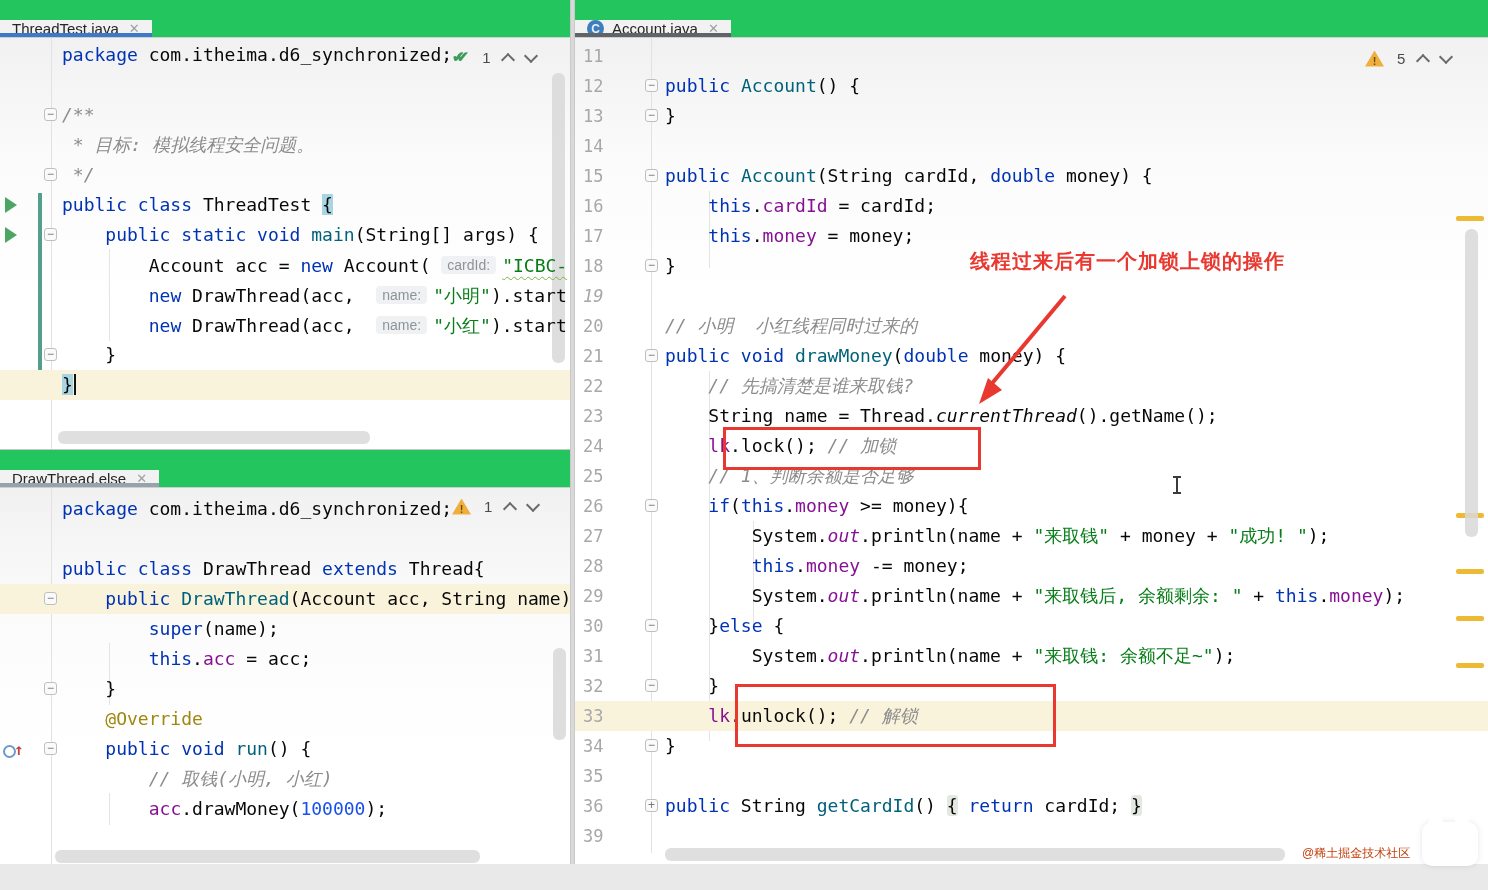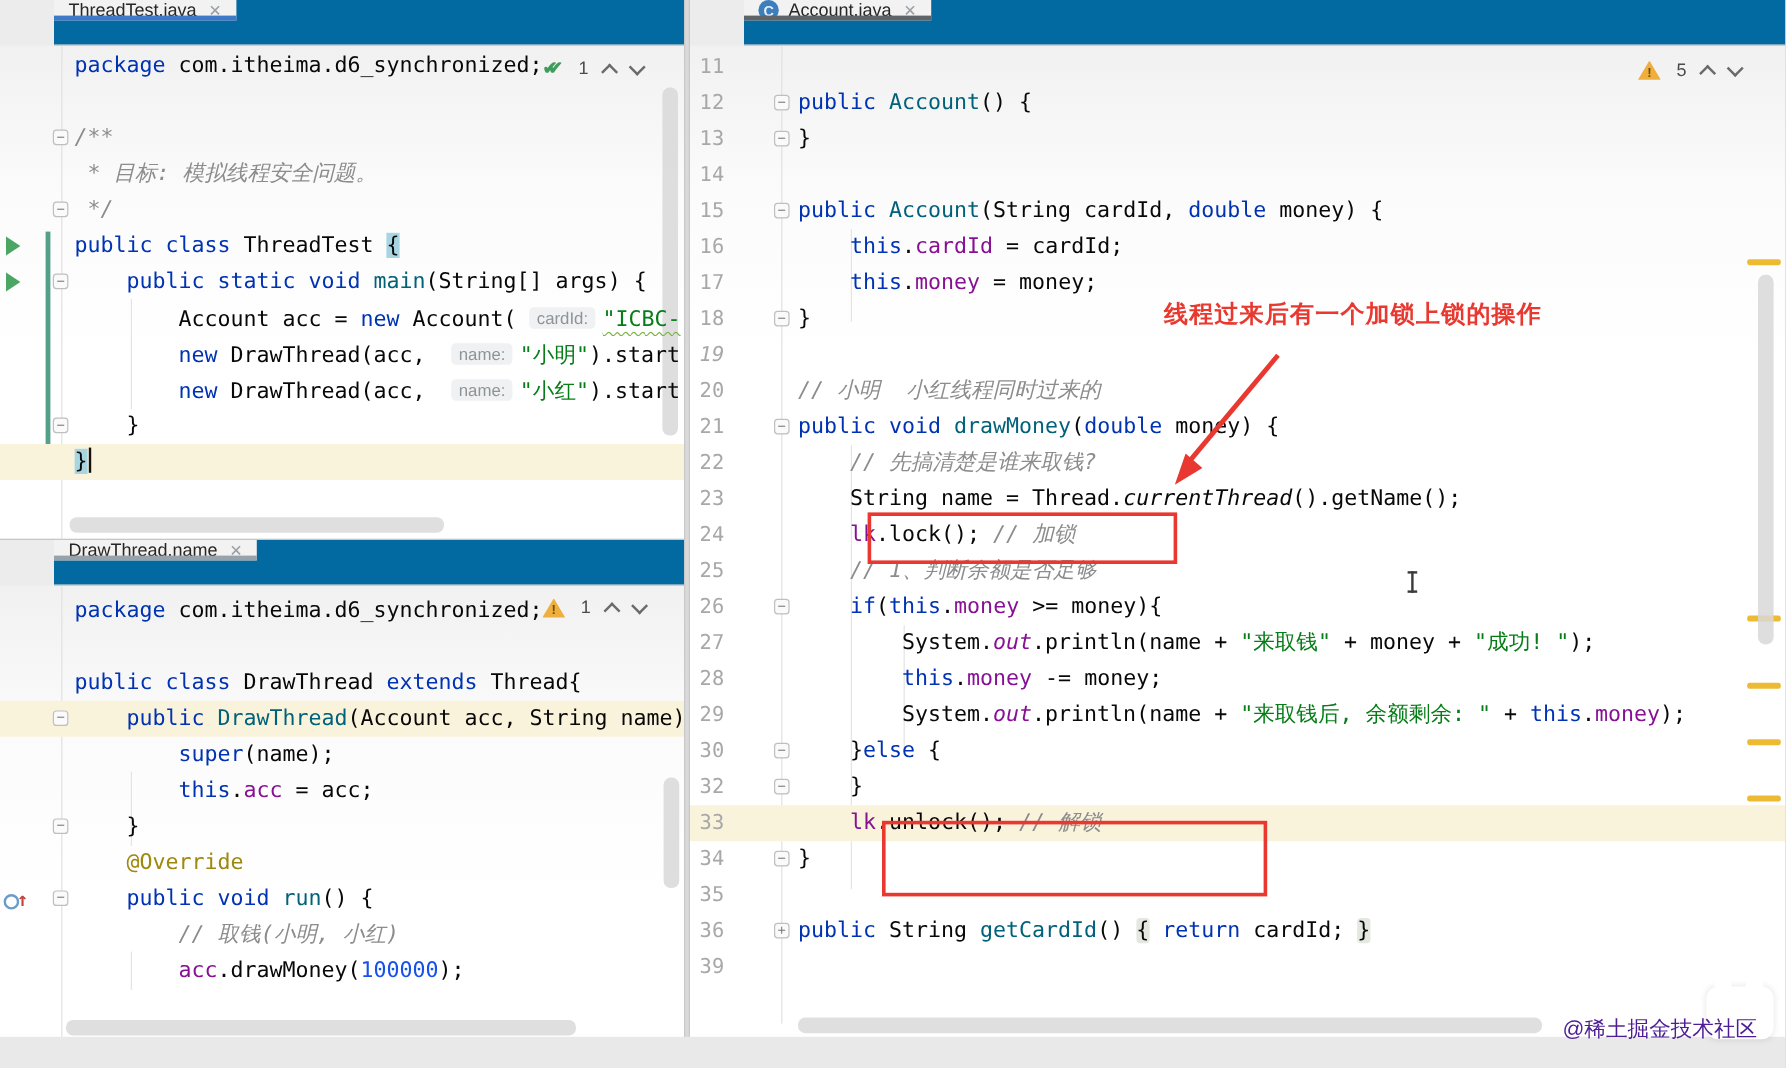--- a/index.html
+++ b/index.html
@@ -1,19 +1,19 @@
 <!DOCTYPE html>
 <html><head>
 <meta charset="utf-8">
 <style>
   html,body{margin:0;padding:0;background:#ccc;}
   .app{position:relative;width:1488px;height:890px;background:#ECECEC;overflow:hidden;
        font-family:"Liberation Sans",sans-serif;}
   .editor{position:absolute;overflow:hidden;background:#ECECEC;}
-  .tabbar{height:37px;background:#0369a1;border-bottom:1px solid #CFCFCF;display:flex;align-items:flex-start;margin-left:45px;}
+  .tabbar{height:37px;background:#22c55e;border-bottom:1px solid #CFCFCF;display:flex;align-items:flex-end;}
   .tab{position:relative;display:flex;align-items:center;gap:8px;padding:0 12px;background:#F2F2F2;
        font-size:15px;color:#262626;}
   .tab-underline{position:absolute;left:0;right:0;bottom:0;height:4px;}
   .close-x{color:#9AA0A6;font-size:13px;margin-left:2px;}
   .class-badge{width:17px;height:17px;border-radius:50%;background:#3D7EBD;color:#E8F1F9;font-size:12px;
        display:inline-flex;align-items:center;justify-content:center;font-weight:bold;}
   .content{position:relative;overflow:hidden;
        background:linear-gradient(180deg,#F1F1F1 0px,#FBFBFB 120px,#FFFFFF 260px);}
   .row{display:flex;height:30px;line-height:30px;white-space:pre;position:relative;
        font-family:"DejaVu Sans Mono",monospace;font-size:18px;color:#080808;}
@@ -56,21 +56,21 @@
   .vsplit{position:absolute;left:570px;top:0;width:5px;height:890px;background:#D9D9D9;
        border-left:1px solid #C9C9C9;border-right:1px solid #C9C9C9;box-sizing:border-box;}
   .red-box{position:absolute;border:3px solid #E8382F;z-index:6;}
   .annotation{position:absolute;color:#E8382F;font-size:20px;font-weight:bold;z-index:6;letter-spacing:1px;}
   .ibeam{position:absolute;width:10px;height:18px;z-index:7;}
   .ibeam div{position:absolute;background:#3A3A3A;}
   .ibeam .stem{left:4px;top:0;width:2px;height:18px;}
   .ibeam .cap-t{left:1px;top:0;width:8px;height:2px;}
   .ibeam .cap-b{left:1px;top:16px;width:8px;height:2px;}
   .bottom-band{position:absolute;left:0;top:864px;width:1488px;height:26px;background:#E9E9E9;z-index:3;}
-  .watermark{position:absolute;left:1302px;top:845px;color:#4c1d95;font-size:18px;z-index:5;}
+  .watermark{position:absolute;left:1302px;top:845px;color:#c2410c;font-size:12px;z-index:5;}
   .mascot{position:absolute;left:1422px;top:822px;width:56px;height:44px;background:#FFFFFF;border-radius:10px;
        box-shadow:0 0 6px rgba(0,0,0,0.10);z-index:4;}
   .mascot .ear{position:absolute;top:-8px;width:14px;height:16px;background:#FFFFFF;border-radius:6px 6px 0 0;}
   .mascot .ear.l{left:7px;transform:rotate(-10deg);}
   .mascot .ear.r{left:33px;transform:rotate(10deg);}
 </style>
 </head>
 <body>
 
 <div class="app">
@@ -106,21 +106,21 @@
         <div class="row"><div class="gutter" style="width: 62px;"></div><div class="code"><span class="tok t">        </span><span class="tok k">new</span><span class="tok t"> DrawThread(acc,  </span><span class="tok h">name:</span><span class="tok s">"小明"</span><span class="tok t">).start</span></div></div>
         <div class="row"><div class="gutter" style="width: 62px;"></div><div class="code"><span class="tok t">        </span><span class="tok k">new</span><span class="tok t"> DrawThread(acc,  </span><span class="tok h">name:</span><span class="tok s">"小红"</span><span class="tok t">).start</span></div></div>
         <div class="row"><div class="gutter" style="width: 62px;"><div class="g-fold" style="left: 44px;">−</div></div><div class="code"><span class="tok t">    }</span></div></div>
         <div class="row hl"><div class="gutter" style="width: 62px;"></div><div class="code"><span class="tok bh">}</span><span class="caret-bar"></span></div></div>
       </div>
   </div>
 
   <div class="editor" style="left:0;top:449px;width:570px;height:441px;border-top:1px solid #C6C6C6;">
     <div class="tabbar">
       <div class="tab">
-        <span>DrawThread.name</span>
+        <span>DrawThread.else</span>
         <span class="close-x">✕</span>
         <span class="tab-underline" style="background:#98A2AB;"></span>
       </div>
     </div>
     <div class="content" style="height:403px;padding-top:6px;">
       <div class="overlay fold-line" style="left:51px;height:403px;"></div>
       <div class="overlay guide" style="left:109px;top:155px;height:62px;"></div>
       <div class="overlay guide" style="left:109px;top:305px;height:32px;"></div>
       <div class="inspect" style="left:452px;top:10px;">
         <span class="warn">
@@ -191,20 +191,21 @@
         <div class="row"><div class="gutter" style="width: 90px;"><span class="num">21</span><div class="g-fold" style="left: 70px;">−</div></div><div class="code"><span class="tok k">public void</span><span class="tok t"> </span><span class="tok m">drawMoney</span><span class="tok t">(</span><span class="tok k">double</span><span class="tok t"> money) {</span></div></div>
         <div class="row"><div class="gutter" style="width: 90px;"><span class="num">22</span></div><div class="code"><span class="tok c">    // 先搞清楚是谁来取钱?</span></div></div>
         <div class="row"><div class="gutter" style="width: 90px;"><span class="num">23</span></div><div class="code"><span class="tok t">    String name = Thread.</span><span class="tok i">currentThread</span><span class="tok t">().getName();</span></div></div>
         <div class="row"><div class="gutter" style="width: 90px;"><span class="num">24</span></div><div class="code"><span class="tok t">    </span><span class="tok f">lk</span><span class="tok t">.lock(); </span><span class="tok c">// 加锁</span></div></div>
         <div class="row"><div class="gutter" style="width: 90px;"><span class="num">25</span></div><div class="code"><span class="tok c">    // 1、判断余额是否足够</span></div></div>
         <div class="row"><div class="gutter" style="width: 90px;"><span class="num">26</span><div class="g-fold" style="left: 70px;">−</div></div><div class="code"><span class="tok t">    </span><span class="tok k">if</span><span class="tok t">(</span><span class="tok k">this</span><span class="tok t">.</span><span class="tok f">money</span><span class="tok t"> &gt;= money){</span></div></div>
         <div class="row"><div class="gutter" style="width: 90px;"><span class="num">27</span></div><div class="code"><span class="tok t">        System.</span><span class="tok fi">out</span><span class="tok t">.println(name + </span><span class="tok s">"来取钱"</span><span class="tok t"> + money + </span><span class="tok s">"成功! "</span><span class="tok t">);</span></div></div>
         <div class="row"><div class="gutter" style="width: 90px;"><span class="num">28</span></div><div class="code"><span class="tok t">        </span><span class="tok k">this</span><span class="tok t">.</span><span class="tok f">money</span><span class="tok t"> -= money;</span></div></div>
         <div class="row"><div class="gutter" style="width: 90px;"><span class="num">29</span></div><div class="code"><span class="tok t">        System.</span><span class="tok fi">out</span><span class="tok t">.println(name + </span><span class="tok s">"来取钱后, 余额剩余: "</span><span class="tok t"> + </span><span class="tok k">this</span><span class="tok t">.</span><span class="tok f">money</span><span class="tok t">);</span></div></div>
         <div class="row"><div class="gutter" style="width: 90px;"><span class="num">30</span><div class="g-fold" style="left: 70px;">−</div></div><div class="code"><span class="tok t">    }</span><span class="tok k">else</span><span class="tok t"> {</span></div></div>
+        <div class="row"><div class="gutter" style="width: 90px;"><span class="num">31</span></div><div class="code"><span class="tok t">        System.</span><span class="tok fi">out</span><span class="tok t">.println(name + </span><span class="tok s">"来取钱: 余额不足~"</span><span class="tok t">);</span></div></div>
         <div class="row"><div class="gutter" style="width: 90px;"><span class="num">32</span><div class="g-fold" style="left: 70px;">−</div></div><div class="code"><span class="tok t">    }</span></div></div>
         <div class="row hl"><div class="gutter" style="width: 90px;"><span class="num">33</span></div><div class="code"><span class="tok t">    </span><span class="tok f">lk</span><span class="tok t">.unlock(); </span><span class="tok c">// 解锁</span></div></div>
         <div class="row"><div class="gutter" style="width: 90px;"><span class="num">34</span><div class="g-fold" style="left: 70px;">−</div></div><div class="code"><span class="tok t">}</span></div></div>
         <div class="row"><div class="gutter" style="width: 90px;"><span class="num">35</span></div><div class="code"></div></div>
         <div class="row"><div class="gutter" style="width: 90px;"><span class="num">36</span><div class="g-fold" style="left: 70px;">+</div></div><div class="code"><span class="tok k">public</span><span class="tok t"> String </span><span class="tok m">getCardId</span><span class="tok t">() </span><span class="tok fb">{</span><span class="tok t"> </span><span class="tok k">return</span><span class="tok t"> cardId; </span><span class="tok fb">}</span></div></div>
         <div class="row"><div class="gutter" style="width: 90px;"><span class="num">39</span></div><div class="code"></div></div>
       </div>
   </div>
 
   <div class="annotation" style="left:970px;top:248px;">线程过来后有一个加锁上锁的操作</div>

